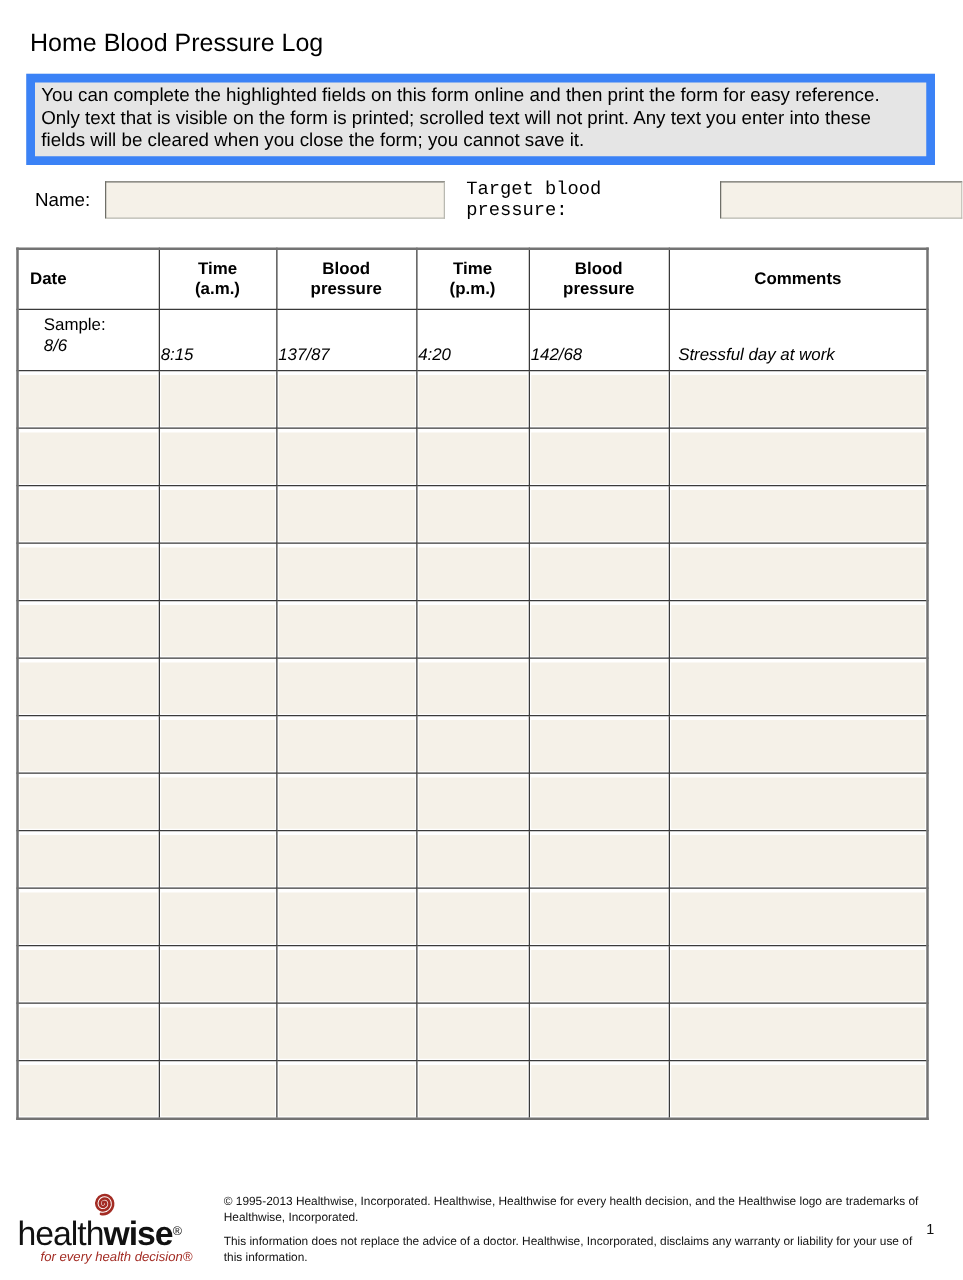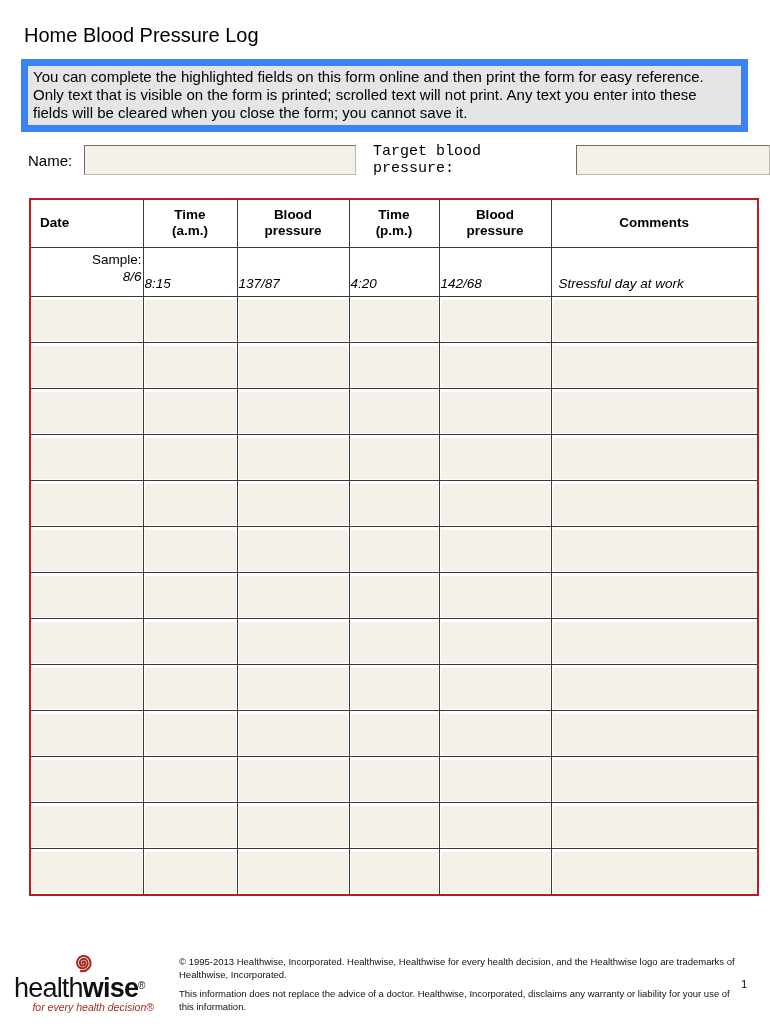--- a/index.html
+++ b/index.html
@@ -44,36 +44,36 @@
     height:30px;
     font-family:inherit;font-size:14px;padding:0 6px;
     outline:none;
   }
   .name-field{width:276px;margin-left:12px;}
   .target-label{margin-left:17px;font-family:Liberation Mono, monospace;}
   .target-field{width:194px;margin-left:8px;}
   
   table.log-table{
     border-collapse:collapse;table-layout:fixed;
-    margin:23px 0 0 29px;width:728px;
-    border:2px solid #b91c1c;
+    margin:23px 0 0 13px;width:728px;
+    border:2px solid #737373;
   }
   .log-table th,.log-table td{
     border:1px solid var(--border_dark,#3A3A3A);
     background:#fff;overflow:hidden;
   }
   .log-table thead th{
     height:48px;font-size:13.5px;font-weight:bold;
     text-align:center;vertical-align:middle;line-height:16px;
     padding:0;
   }
   .log-table thead th.h-date{text-align:left;padding-left:9px;}
   tr.sample-row td{height:49px;font-size:13.5px;}
   td.sample-date{
-    text-align:right;vertical-align:top;
+    text-align:left;vertical-align:top;
     padding-top:3px;line-height:17px;padding-left:20px;
   }
   td.sample-date .sample-value{font-style:italic;}
   td.sample-val{
     vertical-align:bottom;text-align:left;
     font-style:italic;padding-bottom:5px;
   }
   td.sample-comment{
     vertical-align:bottom;text-align:left;
     font-style:italic;padding:16px 0 5px 7px;

